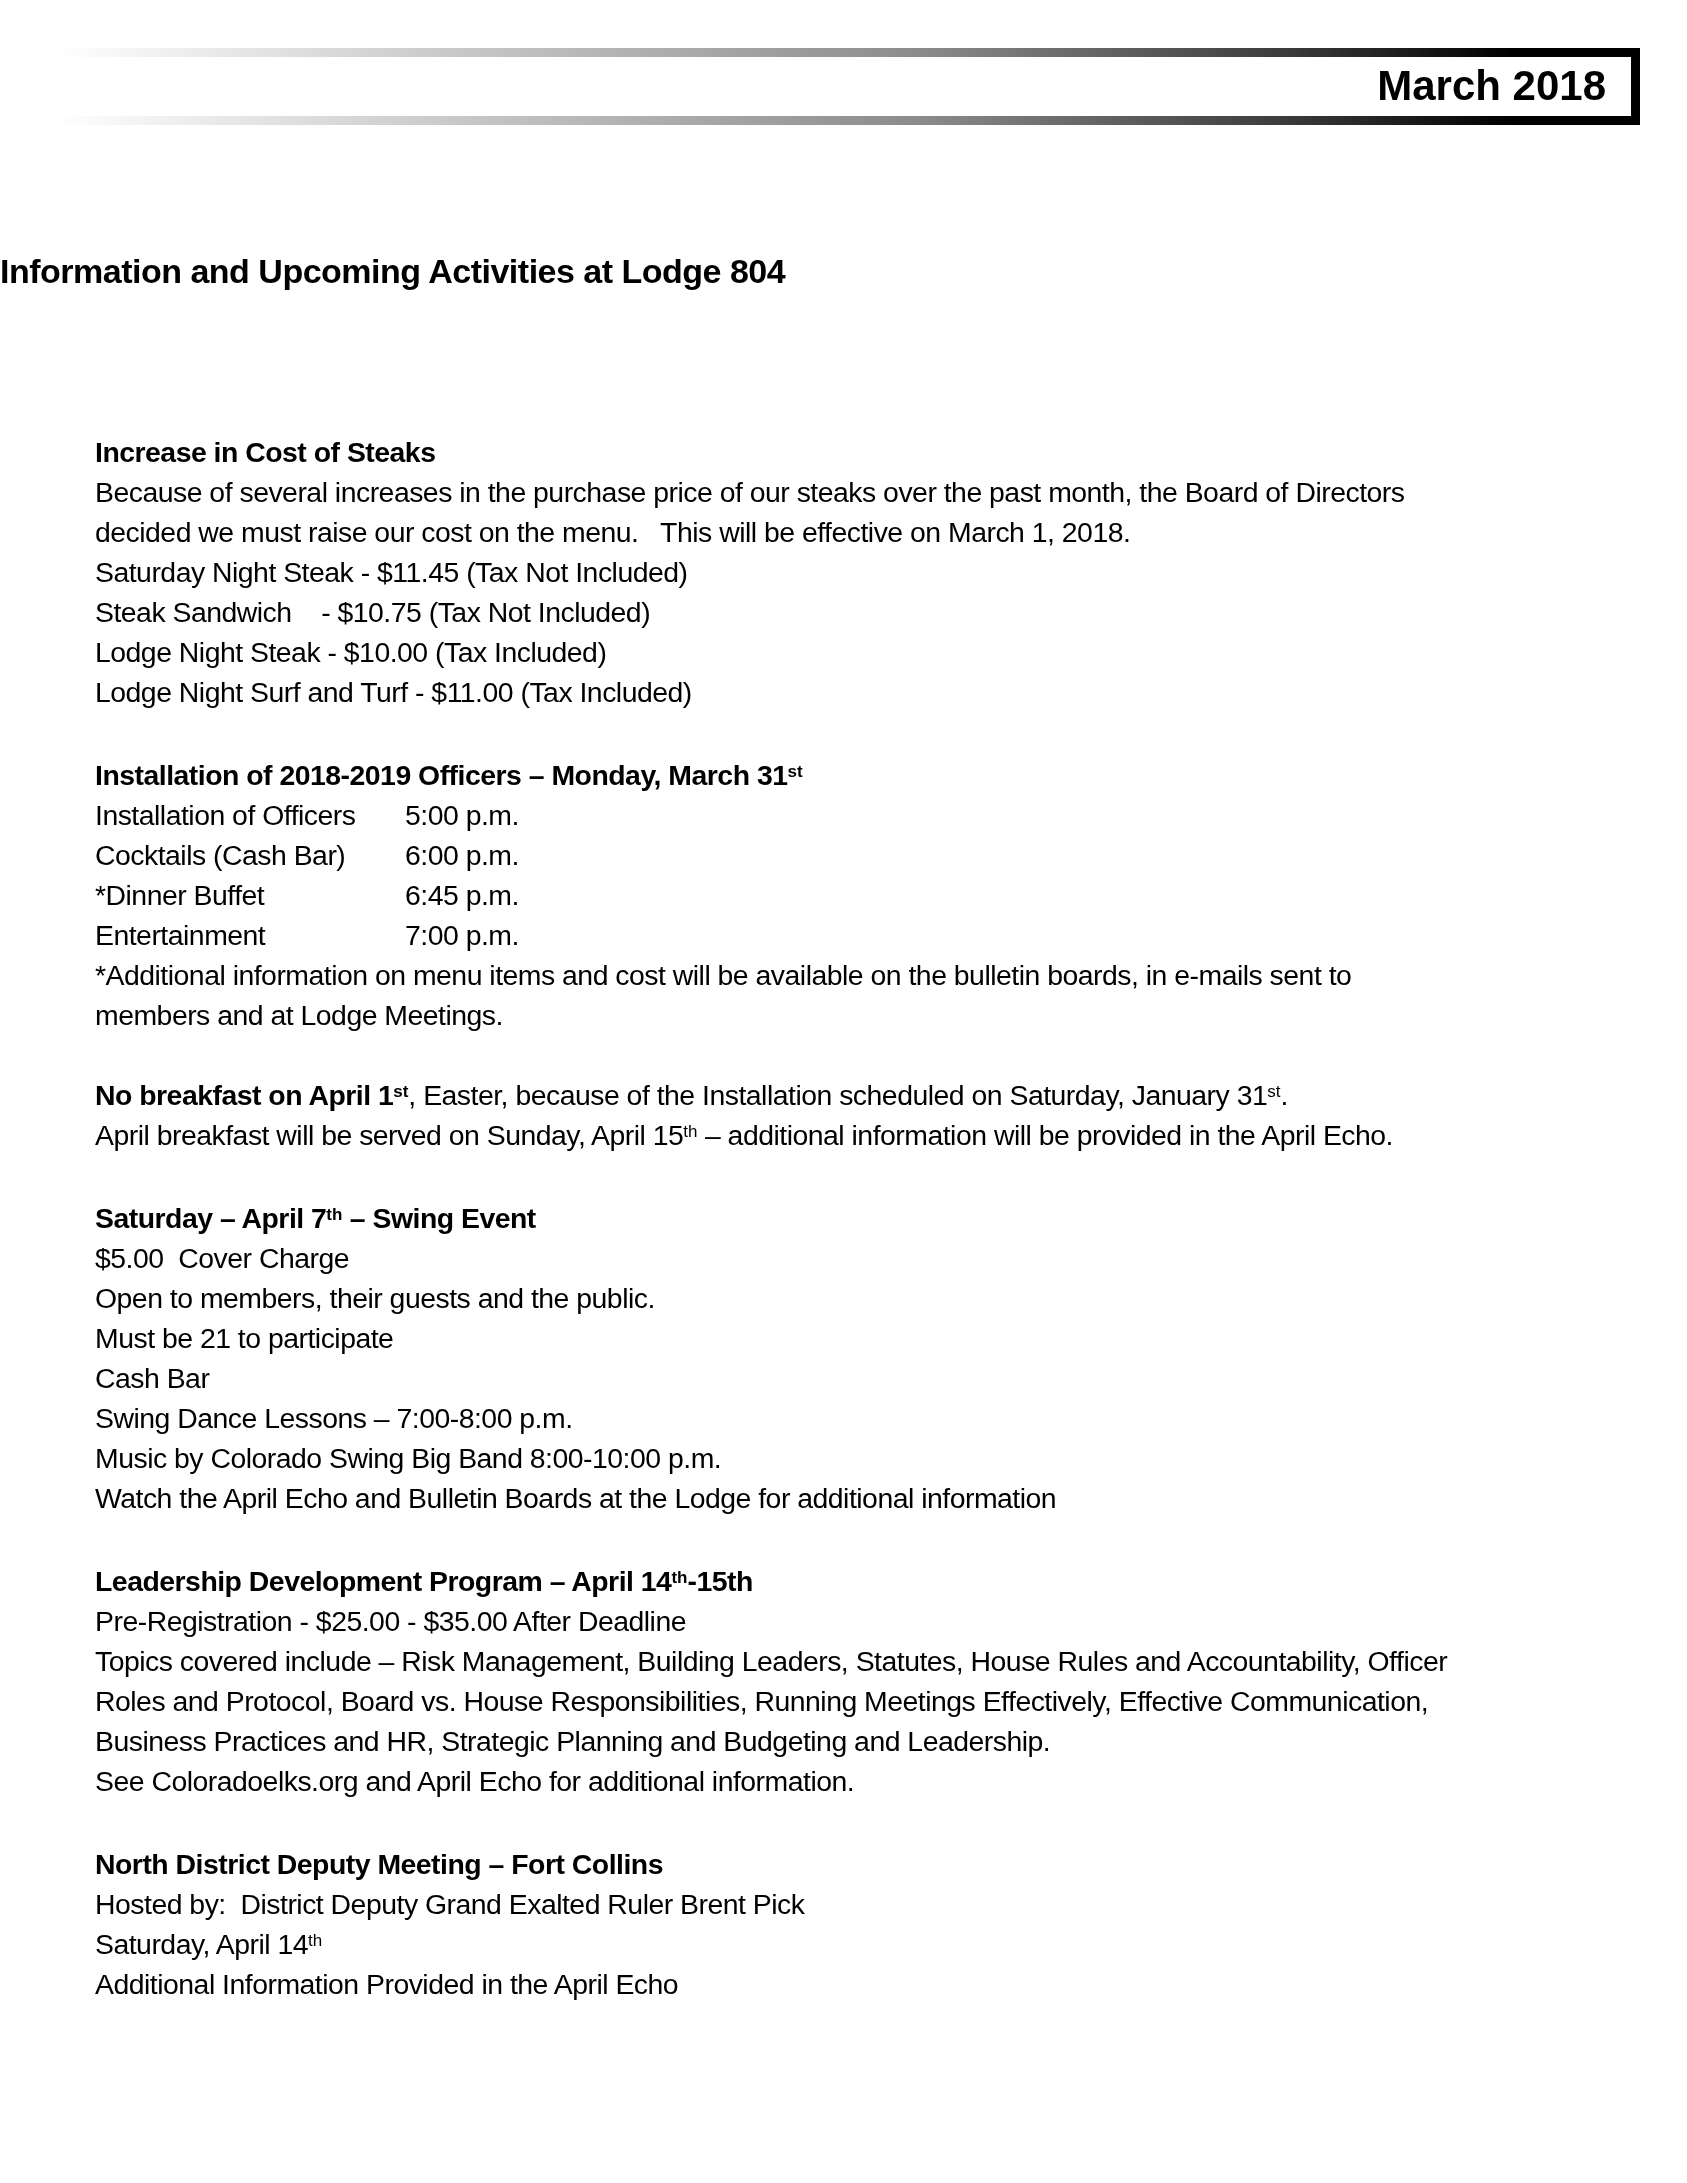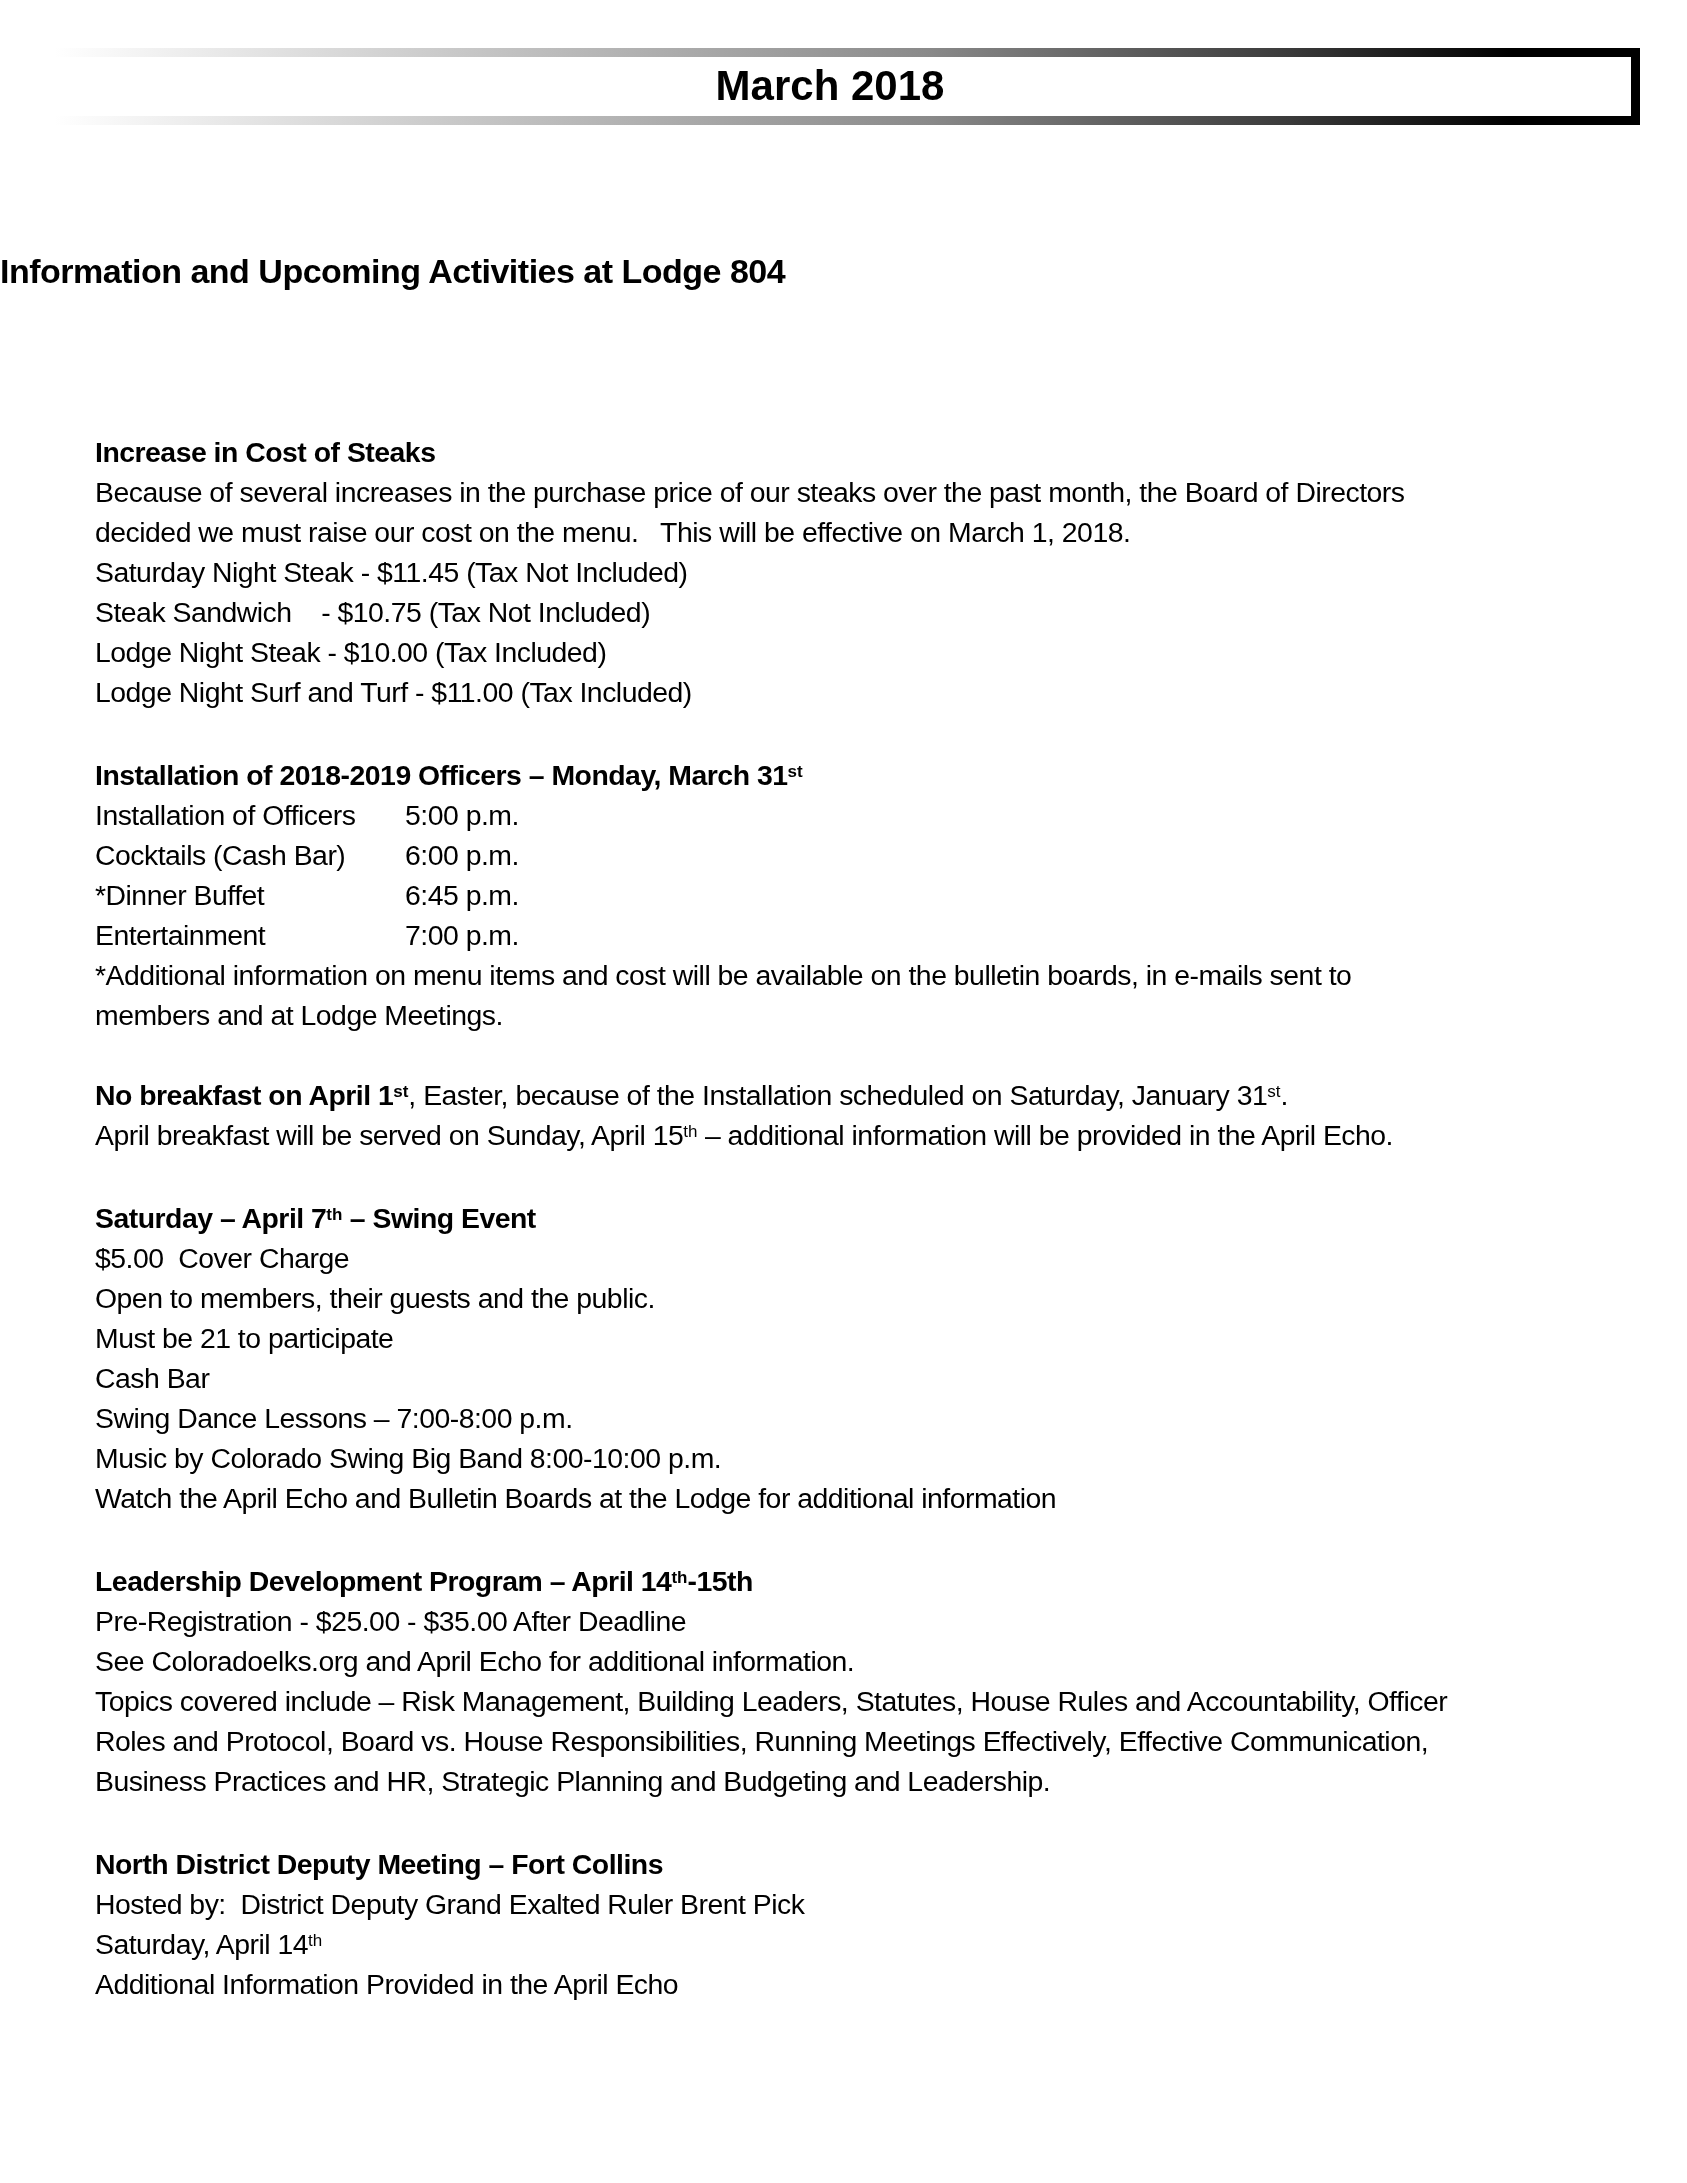--- a/index.html
+++ b/index.html
@@ -30,21 +30,21 @@
     height: 77px;
     background: #000000;
   }
   .masthead-date {
     position: absolute;
     top: 56px;
     left: 54px;
     width: 1552px;
     height: 60px;
     line-height: 60px;
-    text-align: center;
+    text-align: right;
     font-size: 42px;
     font-weight: bold;
   }
   .doc-title {
     position: absolute;
     top: 251px;
     left: 0;
     width: 1687px;
     margin: 0;
     font-size: 34px;
@@ -126,24 +126,24 @@
       <p>Must be 21 to participate</p>
       <p>Cash Bar</p>
       <p>Swing Dance Lessons – 7:00-8:00 p.m.</p>
       <p>Music by Colorado Swing Big Band 8:00-10:00 p.m.</p>
       <p>Watch the April Echo and Bulletin Boards at the Lodge for additional information</p>
     </section>
 
     <section>
       <h2><span>Leadership Development Program – April 14</span><sup>th</sup><span>-15th</span></h2>
       <p>Pre-Registration - $25.00 - $35.00 After Deadline</p>
-      <p>See Coloradoelks.org and April Echo for additional information.</p>
       <p>Topics covered include – Risk Management, Building Leaders, Statutes, House Rules and Accountability, Officer
 Roles and Protocol, Board vs. House Responsibilities, Running Meetings Effectively, Effective Communication,
 Business Practices and HR, Strategic Planning and Budgeting and Leadership.</p>
+      <p>See Coloradoelks.org and April Echo for additional information.</p>
     </section>
 
     <section>
       <h2>North District Deputy Meeting – Fort Collins</h2>
       <p>Hosted by:  District Deputy Grand Exalted Ruler Brent Pick</p>
       <p><span>Saturday, April 14</span><sup>th</sup></p>
       <p>Additional Information Provided in the April Echo</p>
     </section>
 
   </div>

